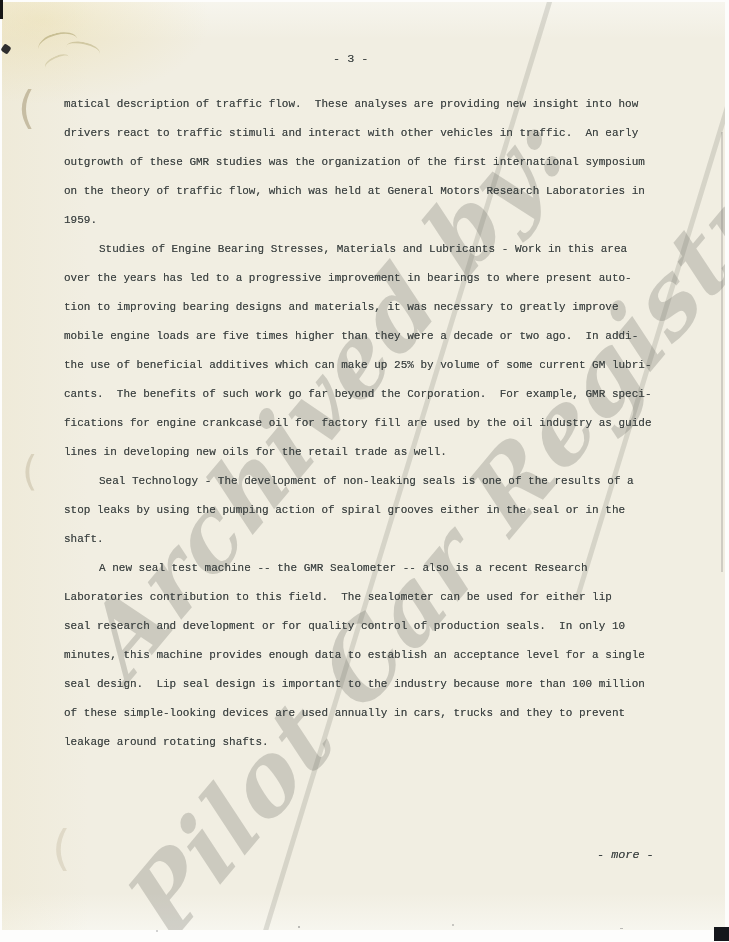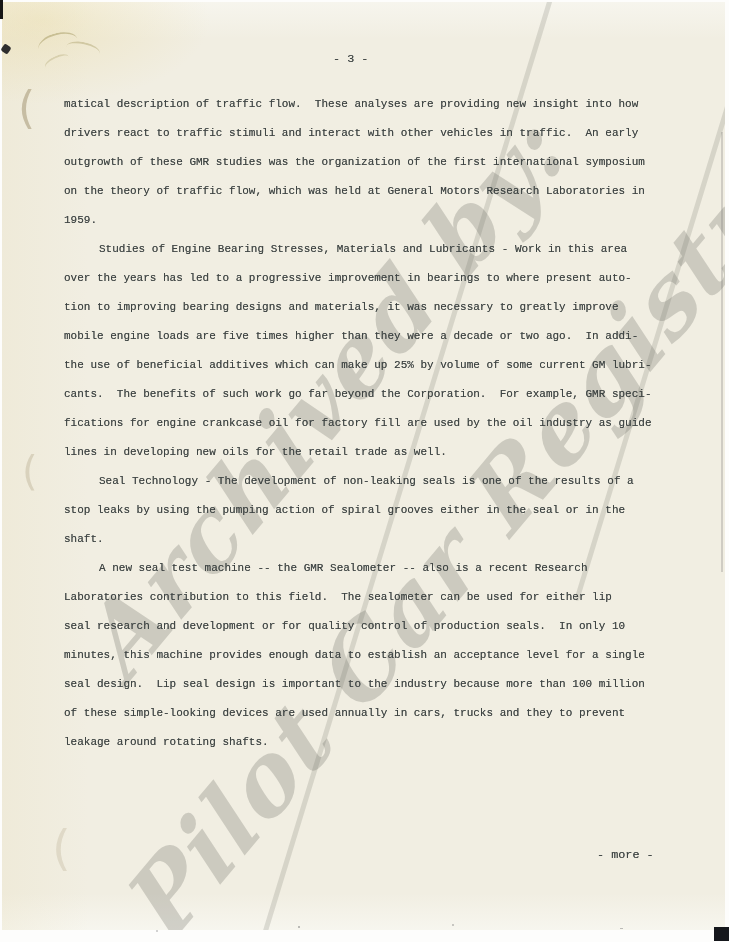--- a/index.html
+++ b/index.html
@@ -46,21 +46,21 @@
   }
   .body-text {
     position: absolute; left: 62px; top: 88px; width: 660px;
     font-size: 11px;
   }
   .line { height: 29px; line-height: 29px; white-space: pre; }
   .line.indent { padding-left: 35px; }
   .u { text-underline-offset: 3px; text-decoration-thickness: 1px; }
   .more-line {
     position: absolute; left: 595px; top: 846px;
-    font-size: 11.8px; line-height: 14px; white-space: pre;
+    font-size: 11.8px; line-height: 14px; white-space: pre; font-style: italic;
   }
   
   .edge-line  { position: absolute; left: 0; top: 0; width: 3px; height: 19px; background: #161616; z-index: 6; }
   .edge-tick  { position: absolute; left: 2px; top: 45px; width: 8px; height: 8px; background: #2e2e2e;
                 border-radius: 2px; transform: rotate(35deg); z-index: 6; }
   .scribble   { position: absolute; border-top: 2px solid rgba(140,125,60,0.38); border-radius: 60%; }
   .scr1 { left: 36px; top: 31px; width: 40px; height: 20px; transform: rotate(-15deg); }
   .scr2 { left: 64px; top: 40px; width: 34px; height: 14px; transform: rotate(12deg); opacity: .8; }
   .scr3 { left: 42px; top: 54px; width: 26px; height: 10px; transform: rotate(-25deg); opacity: .6; }
   .arc { position: absolute; font-family: "DejaVu Sans", sans-serif; color: rgba(148,134,96,0.45); }

